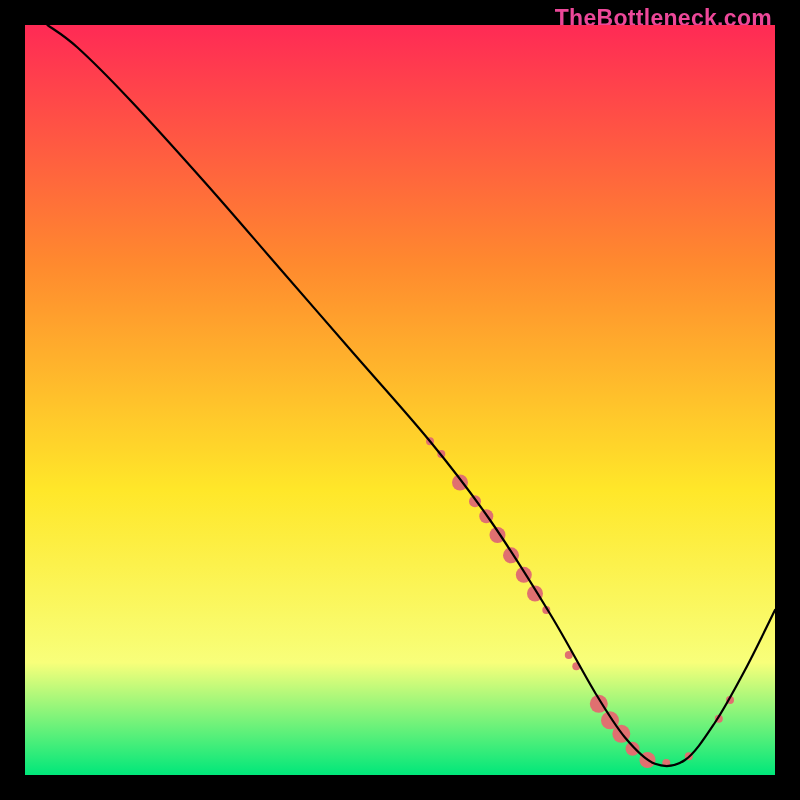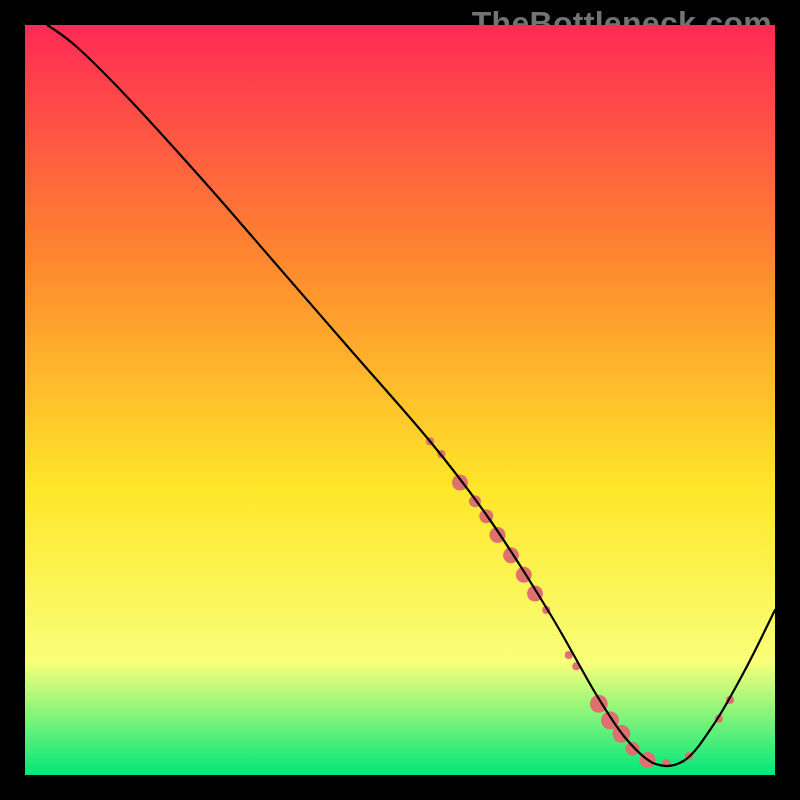--- a/index.html
+++ b/index.html
@@ -15,23 +15,23 @@
     left: 25px;
     top: 25px;
     width: 750px;
     height: 750px;
   }
   .watermark {
     position: absolute;
     top: 5px;
     right: 28px;
     font-family: Arial, Helvetica, sans-serif;
-    font-size: 32px;
+    font-size: 23px;
     font-weight: 600;
-    color: #737373;
+    color: #ec4899;
     letter-spacing: 0.3px;
   }
   svg { display: block; }
 </style>
 </head>
 <body>
 
 <div class="watermark">TheBottleneck.com</div>
 
 <div class="frame">

